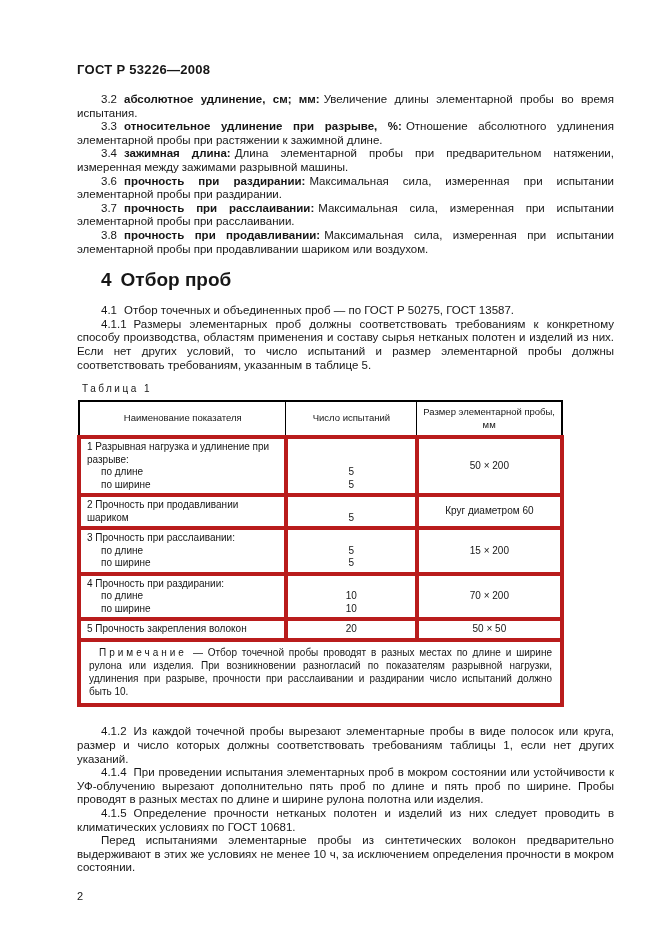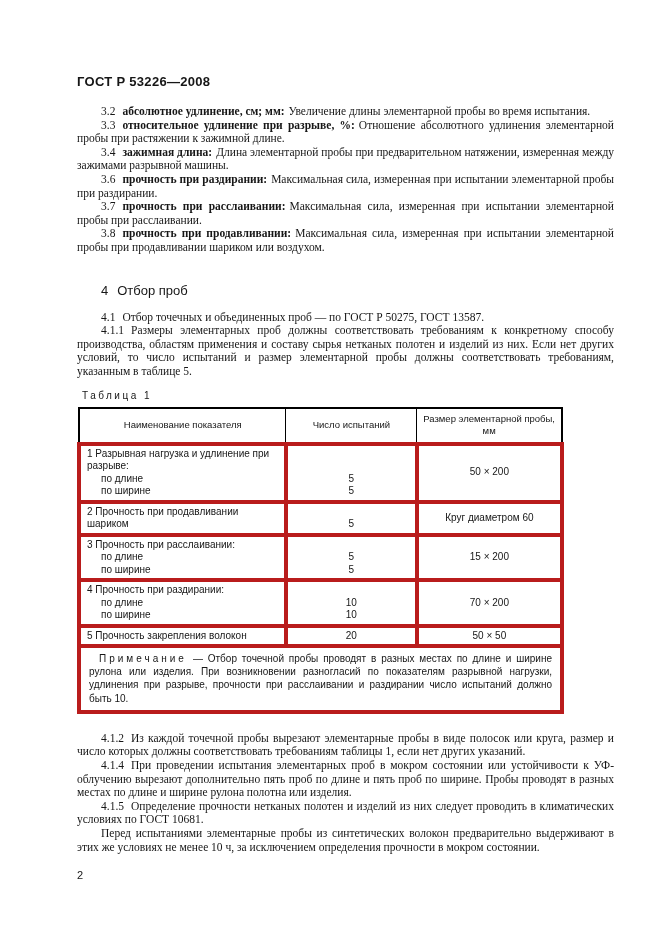--- a/index.html
+++ b/index.html
@@ -14,36 +14,35 @@
   }
   .content {
     position: absolute;
     left: 77px; top: 62px;
     width: 537px;
   }
   .doc-code {
     font-size: 13px;
     font-weight: bold;
     letter-spacing: 0.3px;
-    margin: 12px 0 16px 0;
+    margin: 0 0 16px 0;
   }
   .para {
     font-size: 11.5px;
     line-height: 13.6px;
     text-align: justify;
     text-indent: 24px;
     margin: 0;
-    font-family: Liberation Serif, serif;
   }
   .pnum { margin-right: 7px; }
   .term { font-weight: bold; margin-right: 4px; }
   .sec-heading {
-    font-size: 13px;
-    font-weight: normal;
-    margin: 28px 0 13px 0;
+    font-size: 19px;
+    font-weight: bold;
+    margin: 13px 0 13px 0;
     text-indent: 24px;
   }
   .sec-heading .sec-num { margin-right: 9px; }
   .table-label {
     font-size: 10px;
     letter-spacing: 2.5px;
     margin: 11px 0 6px 5px;
   }
   table.t1 {
     width: 487px;

